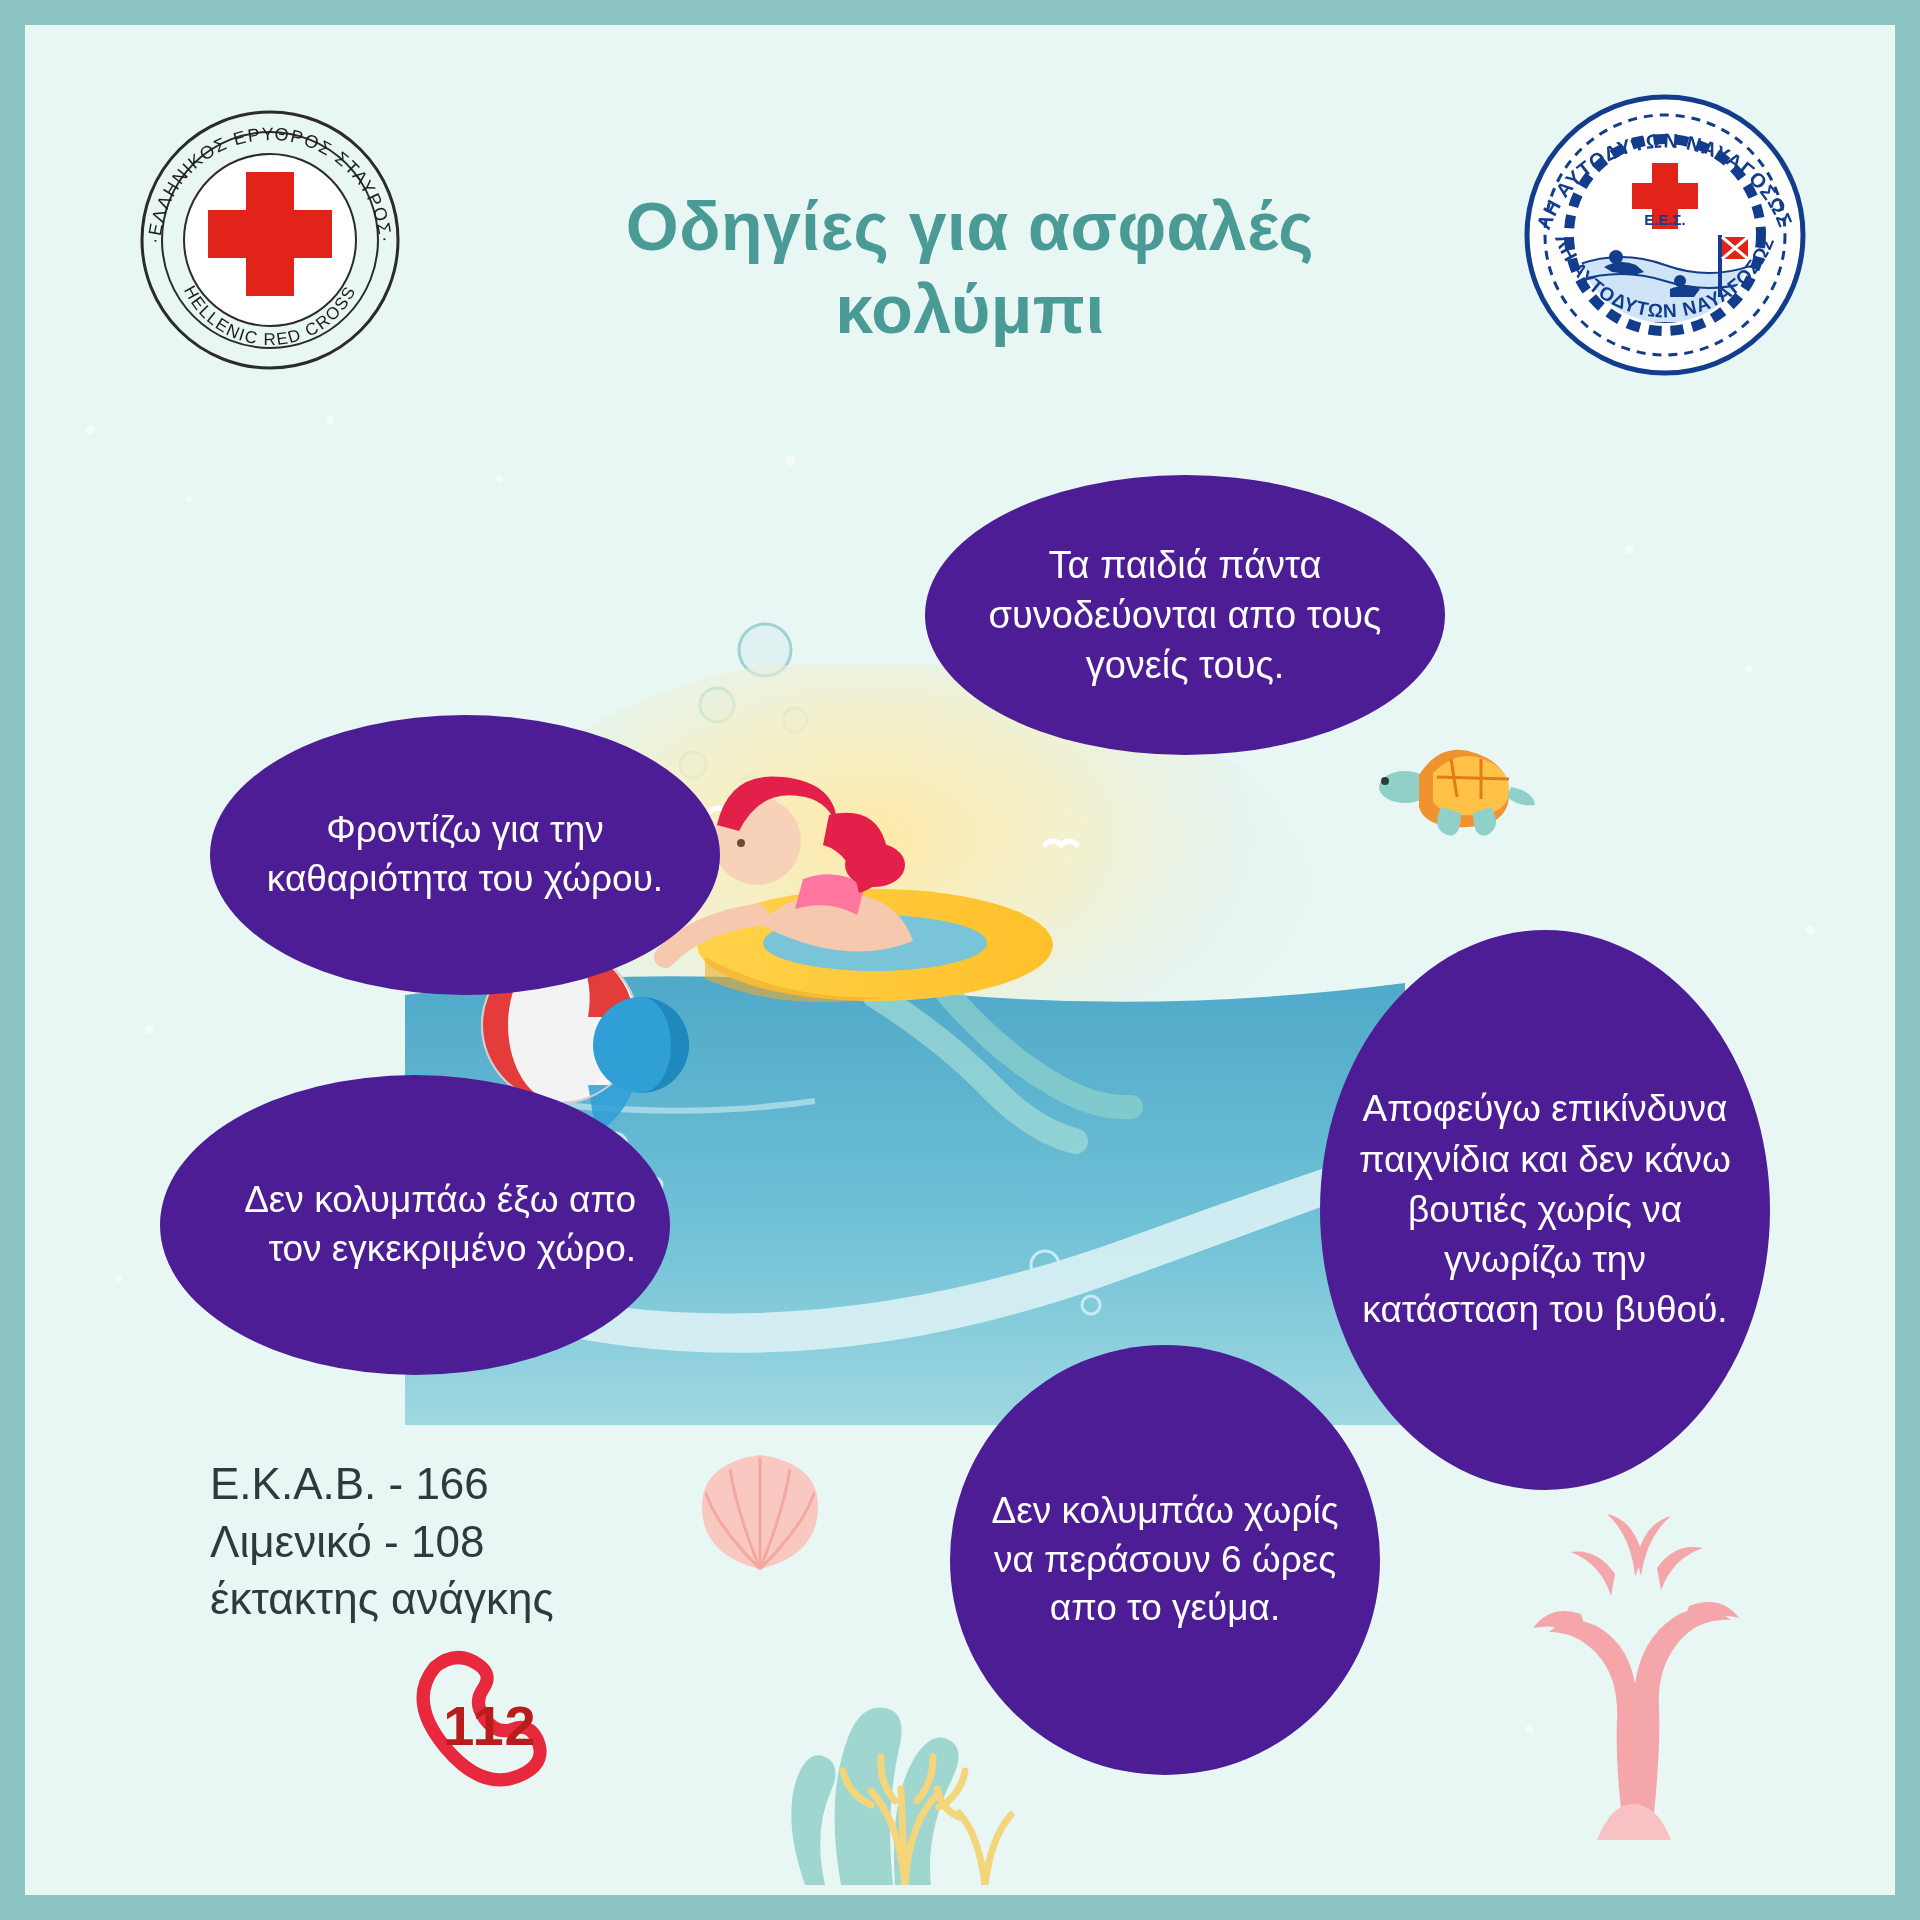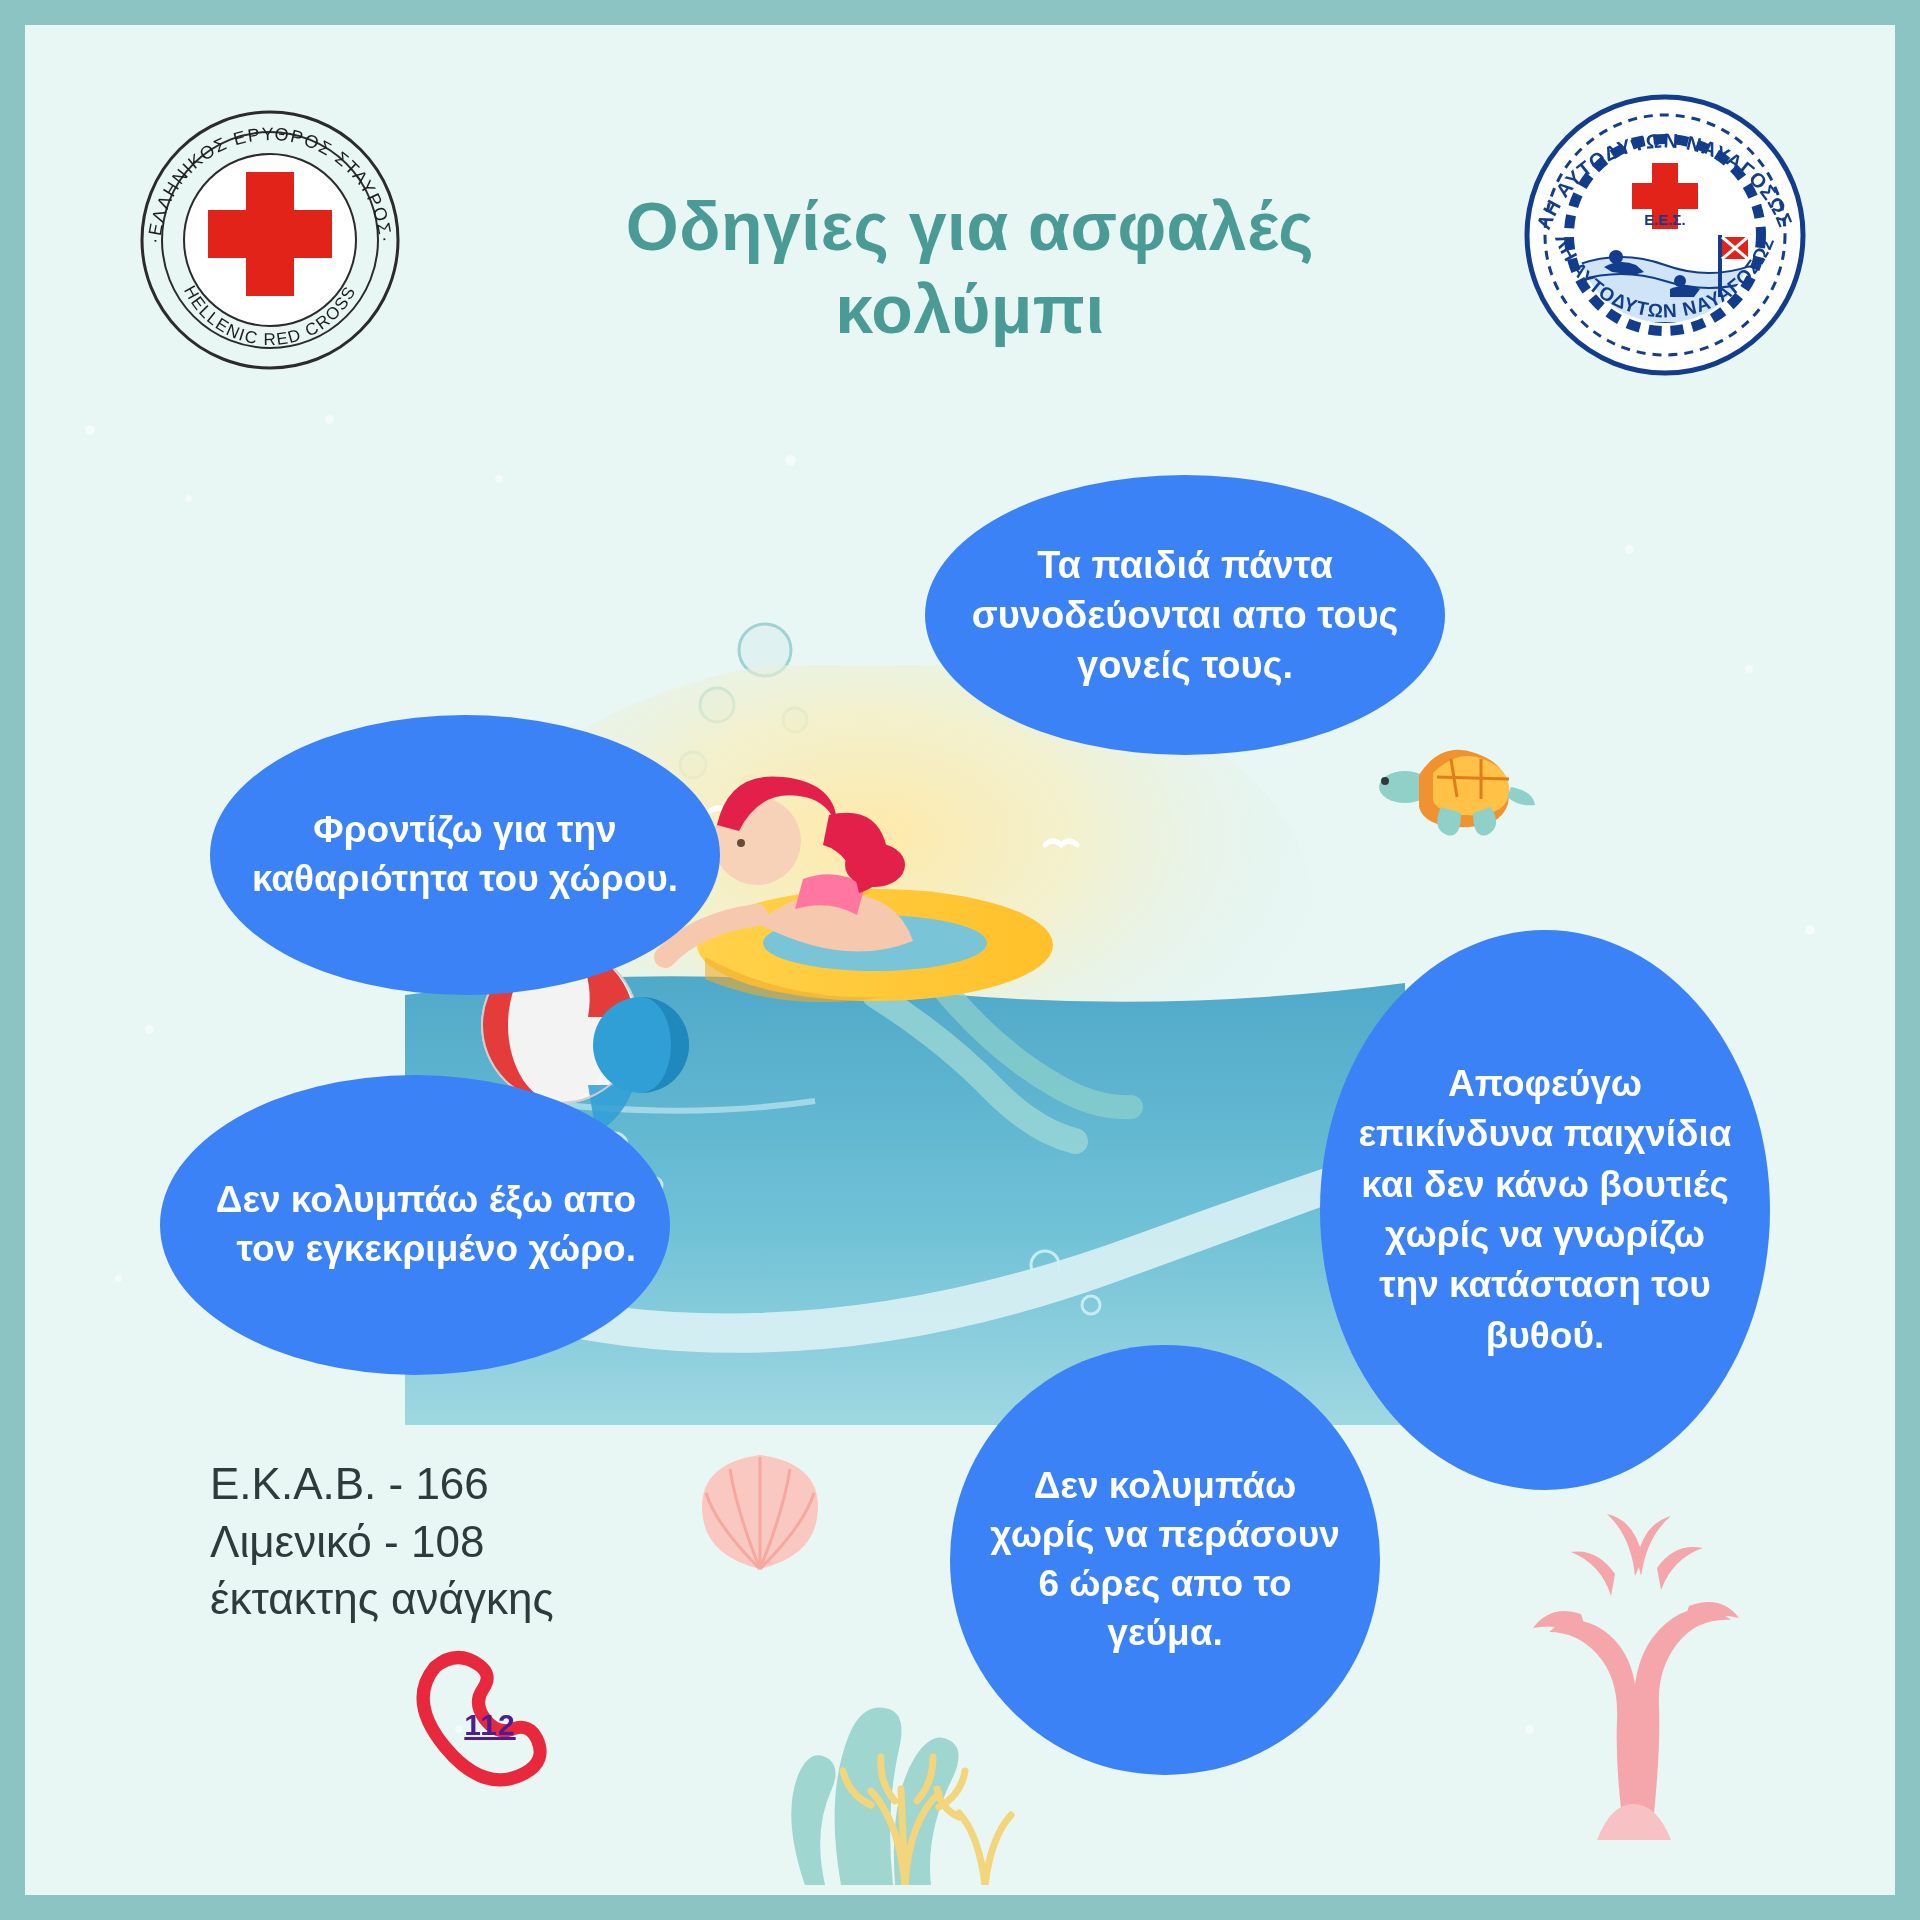--- a/index.html
+++ b/index.html
@@ -58,31 +58,31 @@
   
   #scene {
     position: absolute;
     left: 380px; top: 640px;
     width: 1000px; height: 760px;
   }
 
   
   .bubble {
     position: absolute;
-    background: #3b82f6;
+    background: #4c1d95;
     color: #ffffff;
     border-radius: 50%;
     display: flex;
     align-items: center;
     justify-content: center;
     text-align: center;
     padding: 26px 34px;
     font-size: 37px;
     line-height: 1.32;
-    font-weight: 700;
+    font-weight: 400;
   }
   #bubble-0 { 
     left: 900px; top: 450px; width: 520px; height: 280px;
     font-size: 38px;
   }
   #bubble-1 { 
     left: 185px; top: 690px; width: 510px; height: 280px;
   }
   #bubble-2 { 
     left: 135px; top: 1050px; width: 510px; height: 300px; text-align: right;
@@ -118,25 +118,24 @@
   }
   #phone-112 {
     margin: 18px auto 0;
     width: 170px; height: 150px;
     position: relative;
   }
   #phone-112 .num {
     position: absolute;
     left: 50%; top: 53%;
     transform: translate(-50%,-50%);
-    color: #4c1d95;
-    font-size: 30px;
+    color: #b91c1c;
+    font-size: 56px;
     font-weight: 700;
     letter-spacing: 1px;
-    text-decoration: underline;
   }
 
   
   #shell  { position: absolute; left: 670px;  top: 1420px; width: 130px; height: 130px; }
   #corals { position: absolute; left: 720px;  top: 1530px; width: 330px; height: 330px; }
   #red-coral { position: absolute; right: 110px; bottom: 55px; width: 300px; height: 360px; }
   #turtle { position: absolute; left: 1320px; top: 690px; width: 200px; height: 130px; }
 </style>
 </head>
 <body>

